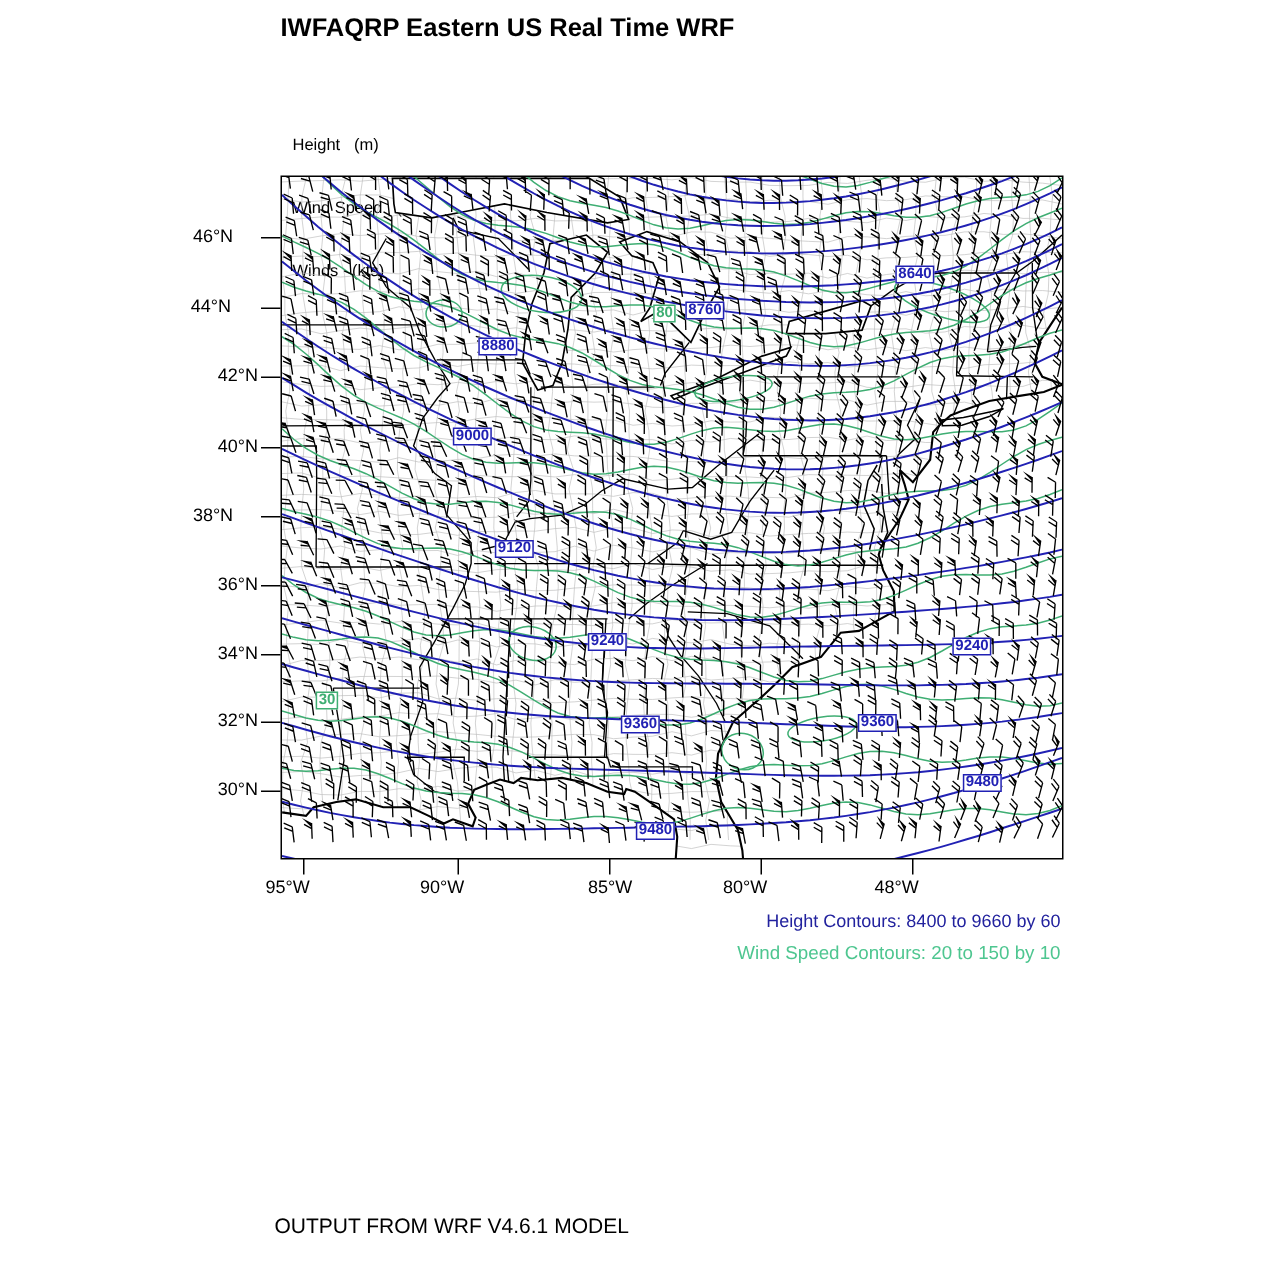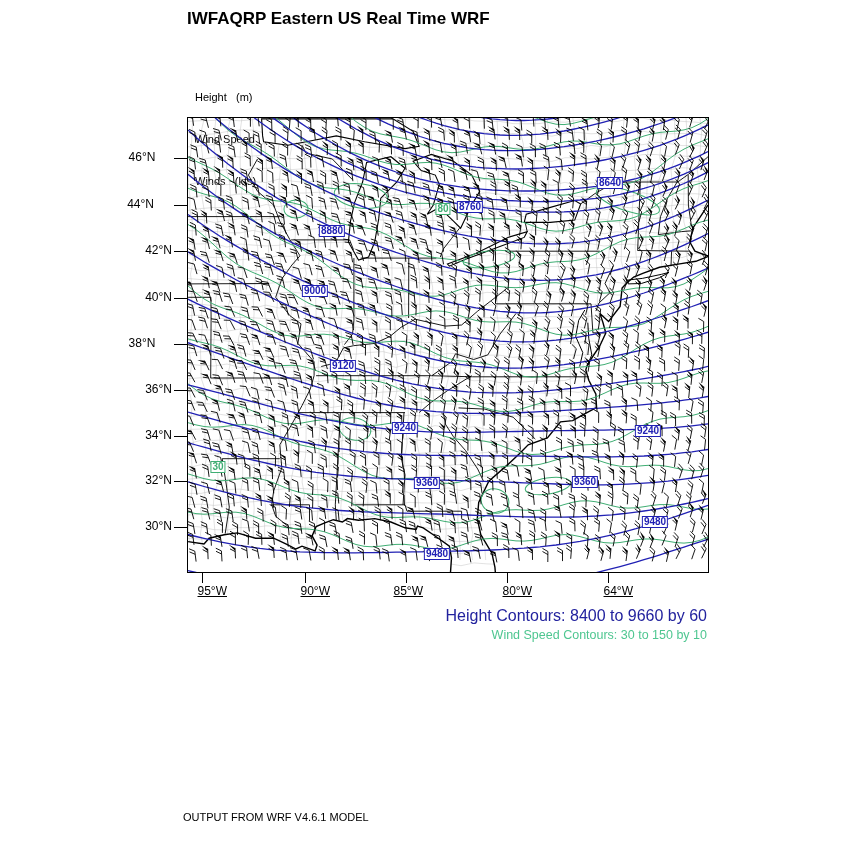--- a/index.html
+++ b/index.html
@@ -8,27 +8,27 @@
   .title{position:absolute;left:187px;top:9px;font-size:17px;font-weight:bold;white-space:pre;}
   .initblock{position:absolute;right:145px;top:10px;text-align:right;font-size:11px;line-height:14px;}
   .initline{font-weight:bold;}
   .validline{font-weight:normal;}
   .varlegend{position:absolute;left:195px;top:62px;font-size:11px;line-height:14px;white-space:pre;}
   .map-frame{position:absolute;left:187px;top:117px;width:520px;height:454px;
              border:1.5px solid #000;box-sizing:content-box;}
   .map-frame svg{position:absolute;left:0;top:0;overflow:hidden;}
   .lat-label{position:absolute;width:60px;text-align:right;font-size:12px;}
   .lat-tick{position:absolute;height:1.4px;width:13px;background:#000;}
-  .lon-label{position:absolute;width:50px;text-align:right;font-size:12px;text-decoration:underline;}
+  .lon-label{position:absolute;width:50px;text-align:left;font-size:12px;}
   .lon-tick{position:absolute;width:1.4px;height:11px;background:#000;}
   .clabel{position:absolute;transform:translate(-50%,-50%);font-size:10px;font-weight:bold;
           background:#fff;padding:0 1px;line-height:10px;border:1px solid;white-space:nowrap;}
-  .contour-legend-h{position:absolute;right:143px;top:607px;font-size:16px;}
+  .contour-legend-h{position:absolute;right:143px;top:607px;font-size:12px;}
   .contour-legend-w{position:absolute;right:143px;top:628px;font-size:12.5px;}
-  .footer{position:absolute;left:183px;top:810px;font-size:11px;line-height:14px;}
+  .footer{position:absolute;left:183px;top:810px;font-size:14px;line-height:14px;}
 </style>
 </head>
 <body>
 
 <div class="page">
   <div class="title">IWFAQRP Eastern US Real Time WRF</div>
   <div class="varlegend">
     <div>Height   (m)</div>
     <div>Wind Speed   (kts)</div>
     <div>Winds   (kts)</div>
@@ -165,42 +165,42 @@
       <div class="lat-label" style="left: 112px; top: 428px;">34°N</div>
       <div class="lat-tick" style="left: 174px; top: 435.5px;"></div>
       <div class="lat-label" style="left: 112px; top: 473px; text-align: right;">32°N</div>
       <div class="lat-tick" style="left: 174px; top: 480.5px;"></div>
       <div class="lat-label" style="left: 112px; top: 519px;">30°N</div>
       <div class="lat-tick" style="left: 174px; top: 526.5px;"></div>
       <div class="lon-label" style="left: 177px; top: 584px;">95°W</div>
       <div class="lon-tick" style="left: 201.5px; top: 572px;"></div>
       <div class="lon-label" style="left: 280px; top: 584px;">90°W</div>
       <div class="lon-tick" style="left: 304.5px; top: 572px;"></div>
-      <div class="lon-label" style="left: 373px; top: 584px;">85°W</div>
+      <div class="lon-label" style="left: 392px; top: 584px;">85°W</div>
       <div class="lon-tick" style="left: 405.5px; top: 572px;"></div>
       <div class="lon-label" style="left: 482px; top: 584px;">80°W</div>
       <div class="lon-tick" style="left: 506.5px; top: 572px;"></div>
-      <div class="lon-label" style="left: 583px; top: 584px;">64°W</div>
+      <div class="lon-label" style="left: 583px; top: 584px;">48°W</div>
       <div class="lon-tick" style="left: 607.5px; top: 572px;"></div>
     </div>
   <div id="clabels">
       <div class="clabel" style="left: 610px; top: 183px; color: rgb(33, 33, 180); border-color: rgb(33, 33, 180);">8640</div>
       <div class="clabel" style="left: 470px; top: 207px; color: rgb(33, 33, 180); border-color: rgb(33, 33, 180);">8760</div>
       <div class="clabel" style="left: 332px; top: 231px; color: rgb(33, 33, 180); border-color: rgb(33, 33, 180); text-align: right;">8880</div>
       <div class="clabel" style="left: 315px; top: 291px; color: rgb(33, 33, 180); border-color: rgb(33, 33, 180);">9000</div>
       <div class="clabel" style="left: 343px; top: 366px; color: rgb(33, 33, 180); border-color: rgb(33, 33, 180);">9120</div>
       <div class="clabel" style="left: 405px; top: 428px; color: rgb(33, 33, 180); border-color: rgb(33, 33, 180);">9240</div>
       <div class="clabel" style="left: 648px; top: 431px; color: rgb(33, 33, 180); border-color: rgb(33, 33, 180);">9240</div>
       <div class="clabel" style="left: 427px; top: 483px; color: rgb(33, 33, 180); border-color: rgb(33, 33, 180);">9360</div>
       <div class="clabel" style="left: 585px; top: 482px; color: rgb(33, 33, 180); border-color: rgb(33, 33, 180);">9360</div>
       <div class="clabel" style="left: 437px; top: 554px; color: rgb(33, 33, 180); border-color: rgb(33, 33, 180);">9480</div>
       <div class="clabel" style="left: 655px; top: 522px; color: rgb(33, 33, 180); border-color: rgb(33, 33, 180);">9480</div>
       <div class="clabel" style="left: 443px; top: 209px; color: rgb(63, 174, 115); border-color: rgb(63, 174, 115);">80</div>
       <div class="clabel" style="left: 218px; top: 467px; color: rgb(63, 174, 115); border-color: rgb(63, 174, 115); text-align: right;">30</div>
     </div>
 
   <div class="contour-legend-h" style="color: rgb(34, 34, 158);">Height Contours: 8400 to 9660 by 60</div>
-  <div class="contour-legend-w" style="color: rgb(78, 198, 144);">Wind Speed Contours: 30 to 150 by 10</div>
+  <div class="contour-legend-w" style="color: rgb(78, 198, 144);">Wind Speed Contours: 20 to 150 by 10</div>
 
   <div class="footer">
     <div>OUTPUT FROM WRF V4.6.1 MODEL</div>
   </div>
 </div>
 
 </body></html>

